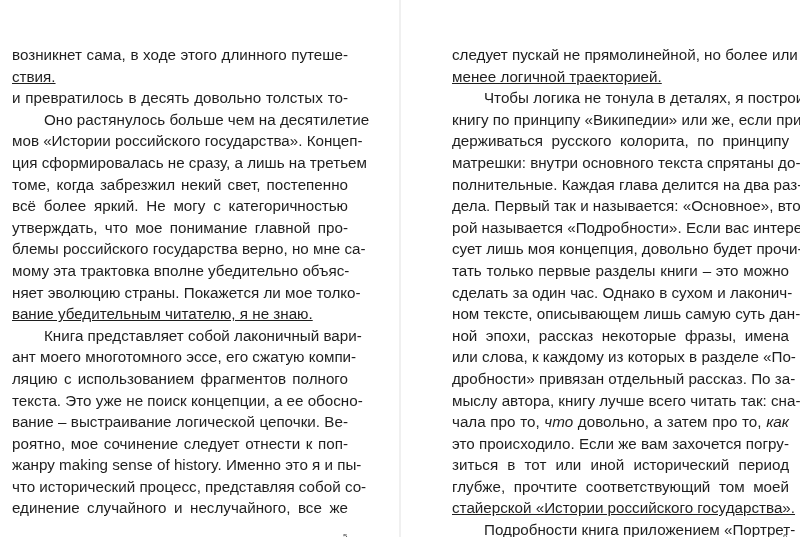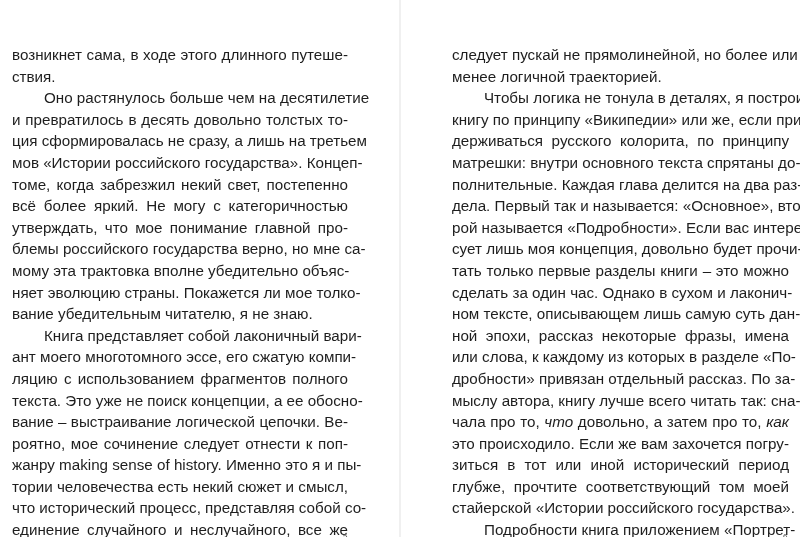--- a/index.html
+++ b/index.html
@@ -62,20 +62,21 @@
     width: 337px;
   }
   .line {
     display: block;
     white-space: nowrap;
     text-align-last: justify;
     text-align: justify;
   }
   .line.last {
     text-align-last: left;
+    text-decoration: underline;
   }
   .line.indent {
     text-indent: 32px;
   }
   em {
     font-style: italic;
     margin-top: 12px;
   }
   .page-number {
     position: absolute;
@@ -92,39 +93,38 @@
   }
 </style>
 </head>
 <body>
 
 <div class="spread">
   <div class="page page-left">
     <div class="text-block">
         <span class="line">возникнет сама, в ходе этого длинного путеше-</span>
         <span class="line last">ствия.</span>
+        <span class="line">и превратилось в десять довольно толстых то-</span>
         <span class="line indent">Оно растянулось больше чем на десятилетие</span>
-        <span class="line">и превратилось в десять довольно толстых то-</span>
+        <span class="line">мов «Истории российского государства». Концеп-</span>
         <span class="line">ция сформировалась не сразу, а лишь на третьем</span>
-        <span class="line">мов «Истории российского государства». Концеп-</span>
         <span class="line">томе, когда забрезжил некий свет, постепенно</span>
         <span class="line">всё более яркий. Не могу с категоричностью</span>
         <span class="line">утверждать, что мое понимание главной про-</span>
         <span class="line">блемы российского государства верно, но мне са-</span>
         <span class="line">мому эта трактовка вполне убедительно объяс-</span>
         <span class="line">няет эволюцию страны. Покажется ли мое толко-</span>
         <span class="line last">вание убедительным читателю, я не знаю.</span>
         <span class="line indent">Книга представляет собой лаконичный вари-</span>
         <span class="line">ант моего многотомного эссе, его сжатую компи-</span>
         <span class="line">ляцию с использованием фрагментов полного</span>
         <span class="line">текста. Это уже не поиск концепции, а ее обосно-</span>
         <span class="line">вание – выстраивание логической цепочки. Ве-</span>
         <span class="line">роятно, мое сочинение следует отнести к поп-</span>
         <span class="line">жанру making sense of history. Именно это я и пы-</span>
-        <span class="line">тории человечества есть некий сюжет и смысл,</span>
         <span class="line">что исторический процесс, представляя собой со-</span>
         <span class="line">единение случайного и неслучайного, все же</span>
       </div>
     <div class="page-number">5</div>
   </div>
   <div class="gutter"></div>
   <div class="page page-right">
     <div class="text-block">
         <span class="line">следует пускай не прямолинейной, но более или</span>
         <span class="line last">менее логичной траекторией.</span>

